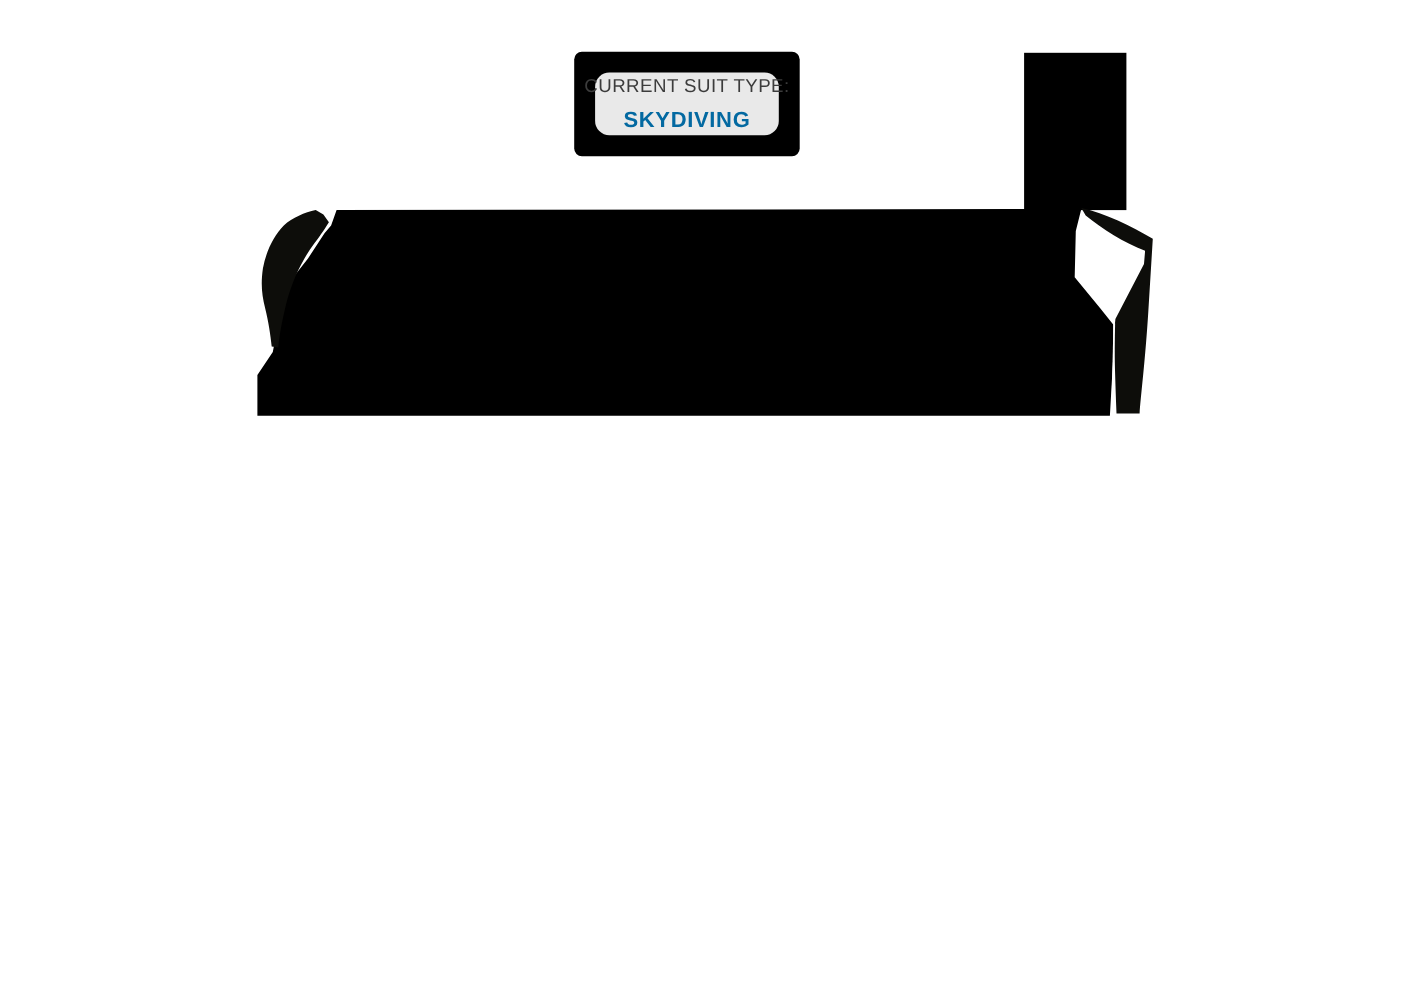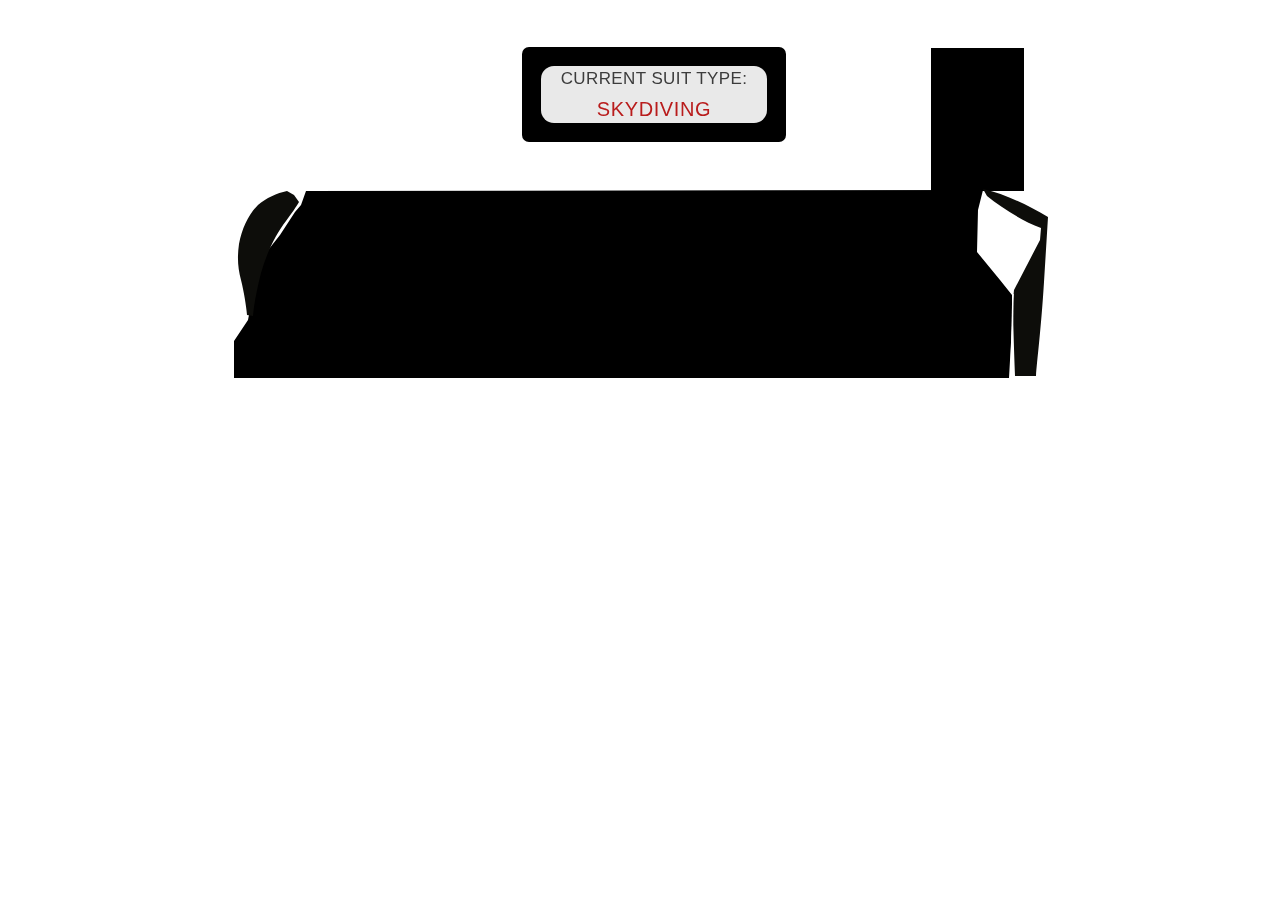--- a/index.html
+++ b/index.html
@@ -7,21 +7,21 @@
     width: 1280px; height: 900px;
     position: relative; overflow: hidden;
     background: #ffffff;
     font-family: "Liberation Sans", "DejaVu Sans", sans-serif;
   }
 
   
   .status-panel {
     position: absolute;
     left: 522px; top: 47px;
-    width: 264px; height: 95px;
+    width: 205px; height: 95px;
     background: #000000;            
     border-radius: 7px;
     box-sizing: border-box;
     padding: 19px;
   }
   .status-panel-inner {
     width: 100%; height: 100%;
     background: #e9e9e9;
     border-radius: 13px;
     box-sizing: border-box;
@@ -31,23 +31,23 @@
   }
   .status-label {
     font-size: 17px;
     font-weight: 400;
     letter-spacing: 0.4px;
     color: #3c3c3c;
     white-space: nowrap;
   }
   .status-value {
     font-size: 20px;
-    font-weight: 400;
+    font-weight: 700;
     letter-spacing: 0.6px;
-    color: #b91c1c;
+    color: #0369a1;
     white-space: nowrap;
   }
 
   
   .silhouette {
     position: absolute;
     left: 228px; top: 46px;
     width: 822px; height: 334px;
     display: block;
   }

